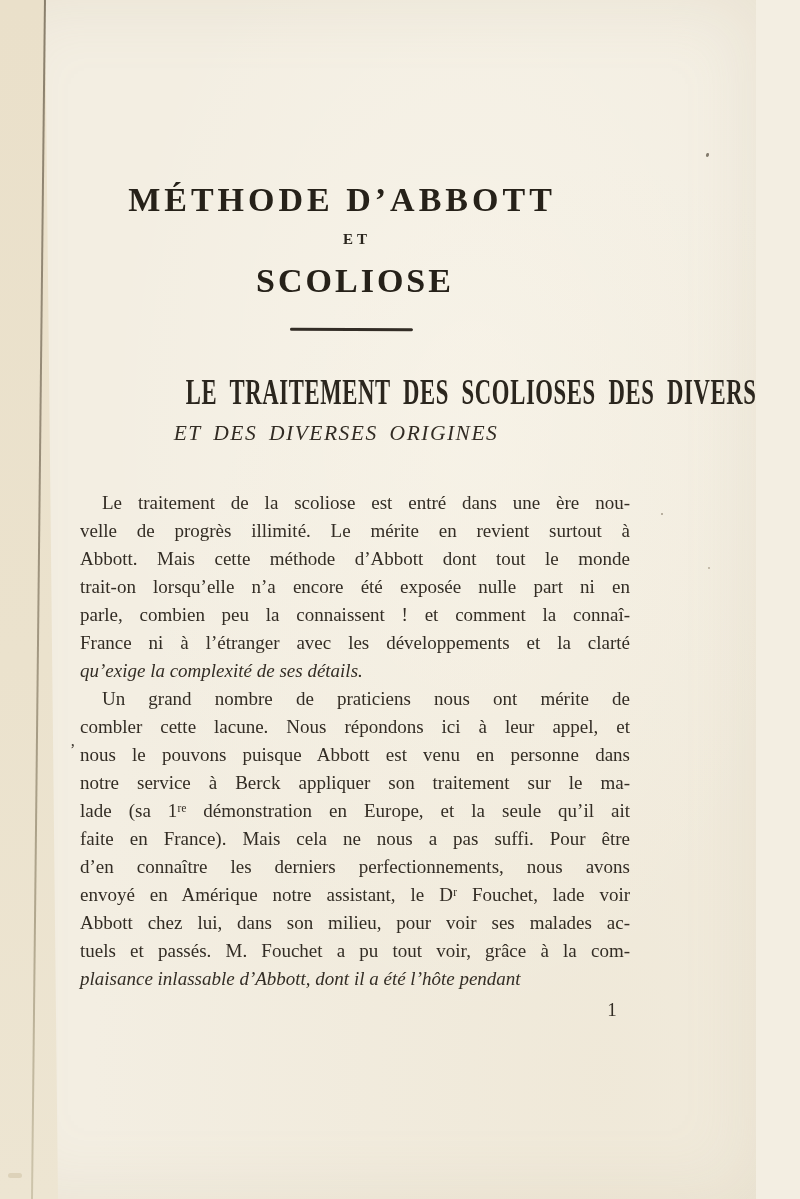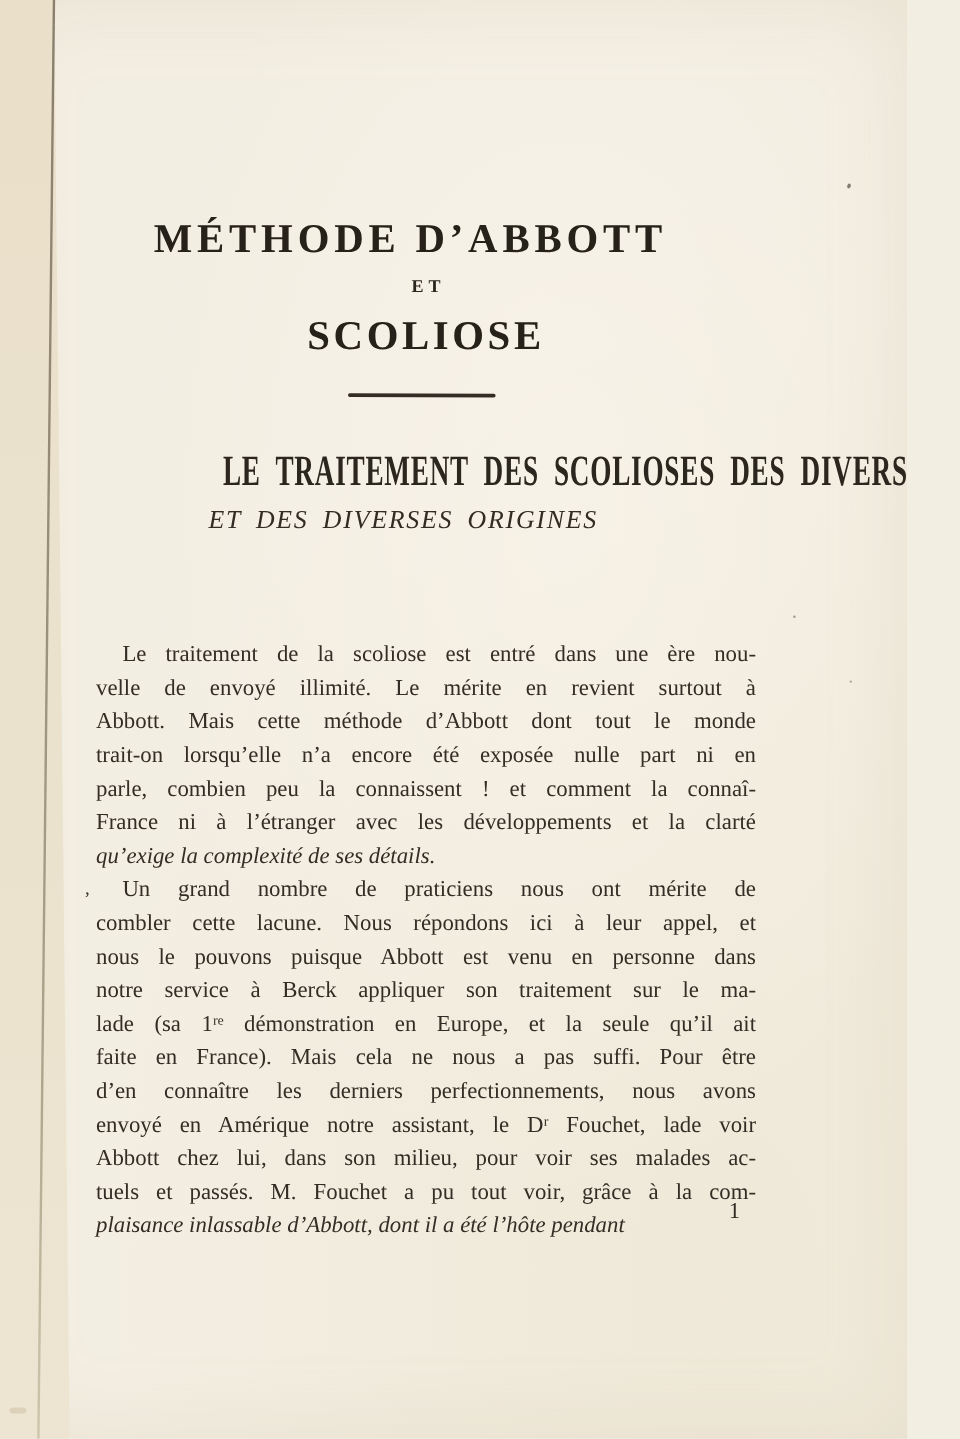--- a/index.html
+++ b/index.html
@@ -38,21 +38,21 @@
 
   .heading-main{top:371px;left:-14px;}
   .heading-main > span{
     display:inline-block;white-space:nowrap;
     font-size:36px;font-weight:bold;letter-spacing:1px;word-spacing:10px;
     transform:scaleX(0.63);transform-origin:center;
     color:#2b261e;
   }
   .heading-sub{top:421px;left:-64px;font-style:italic;font-size:21.5px;letter-spacing:1.5px;word-spacing:5px;color:#322c24;}
 
-  .paragraphs{position:absolute;left:80px;top:489px;width:550px;font-size:19px;line-height:28px;margin-top:43px;}
+  .paragraphs{position:absolute;left:80px;top:489px;width:550px;font-size:19px;line-height:28px;}
   .pline{text-align:justify;text-align-last:justify;text-justify:inter-word;height:28px;overflow:visible;white-space:normal;}
   .pline-last{text-align-last:left;font-style:italic;}
   .para > .pline:first-child{text-indent:22px;}
 
   .stray-mark{position:absolute;left:70px;top:741px;font-size:16px;color:#3a342c;}
 
   .page-number{position:absolute;left:596px;top:999px;width:32px;text-align:center;font-size:19px;color:#332d25;}
 
   .speck{position:absolute;border-radius:50%;}
   .speck-1{left:706px;top:153px;width:3px;height:4px;background:#837b6d;transform:rotate(20deg);}
@@ -75,21 +75,21 @@
   <div class="title-rule"></div>
 
   <div class="cline heading-main">
     <span>LE TRAITEMENT DES SCOLIOSES DES DIVERS DEGRÉS</span>
   </div>
   <div class="cline heading-sub">ET DES DIVERSES ORIGINES</div>
 
   <div class="paragraphs">
       <div class="para">
         <div class="pline">Le traitement de la scoliose est entré dans une ère nou-</div>
-        <div class="pline">velle de envoyé illimité. Le mérite en revient surtout à</div>
+        <div class="pline">velle de progrès illimité. Le mérite en revient surtout à</div>
         <div class="pline">Abbott. Mais cette méthode d’Abbott dont tout le monde</div>
         <div class="pline">trait-on lorsqu’elle n’a encore été exposée nulle part ni en</div>
         <div class="pline">parle, combien peu la connaissent ! et comment la connaî-</div>
         <div class="pline">France ni à l’étranger avec les développements et la clarté</div>
         <div class="pline pline-last">qu’exige la complexité de ses détails.</div>
       </div>
       <div class="para">
         <div class="pline">Un grand nombre de praticiens nous ont mérite de</div>
         <div class="pline">combler cette lacune. Nous répondons ici à leur appel, et</div>
         <div class="pline">nous le pouvons puisque Abbott est venu en personne dans</div>

